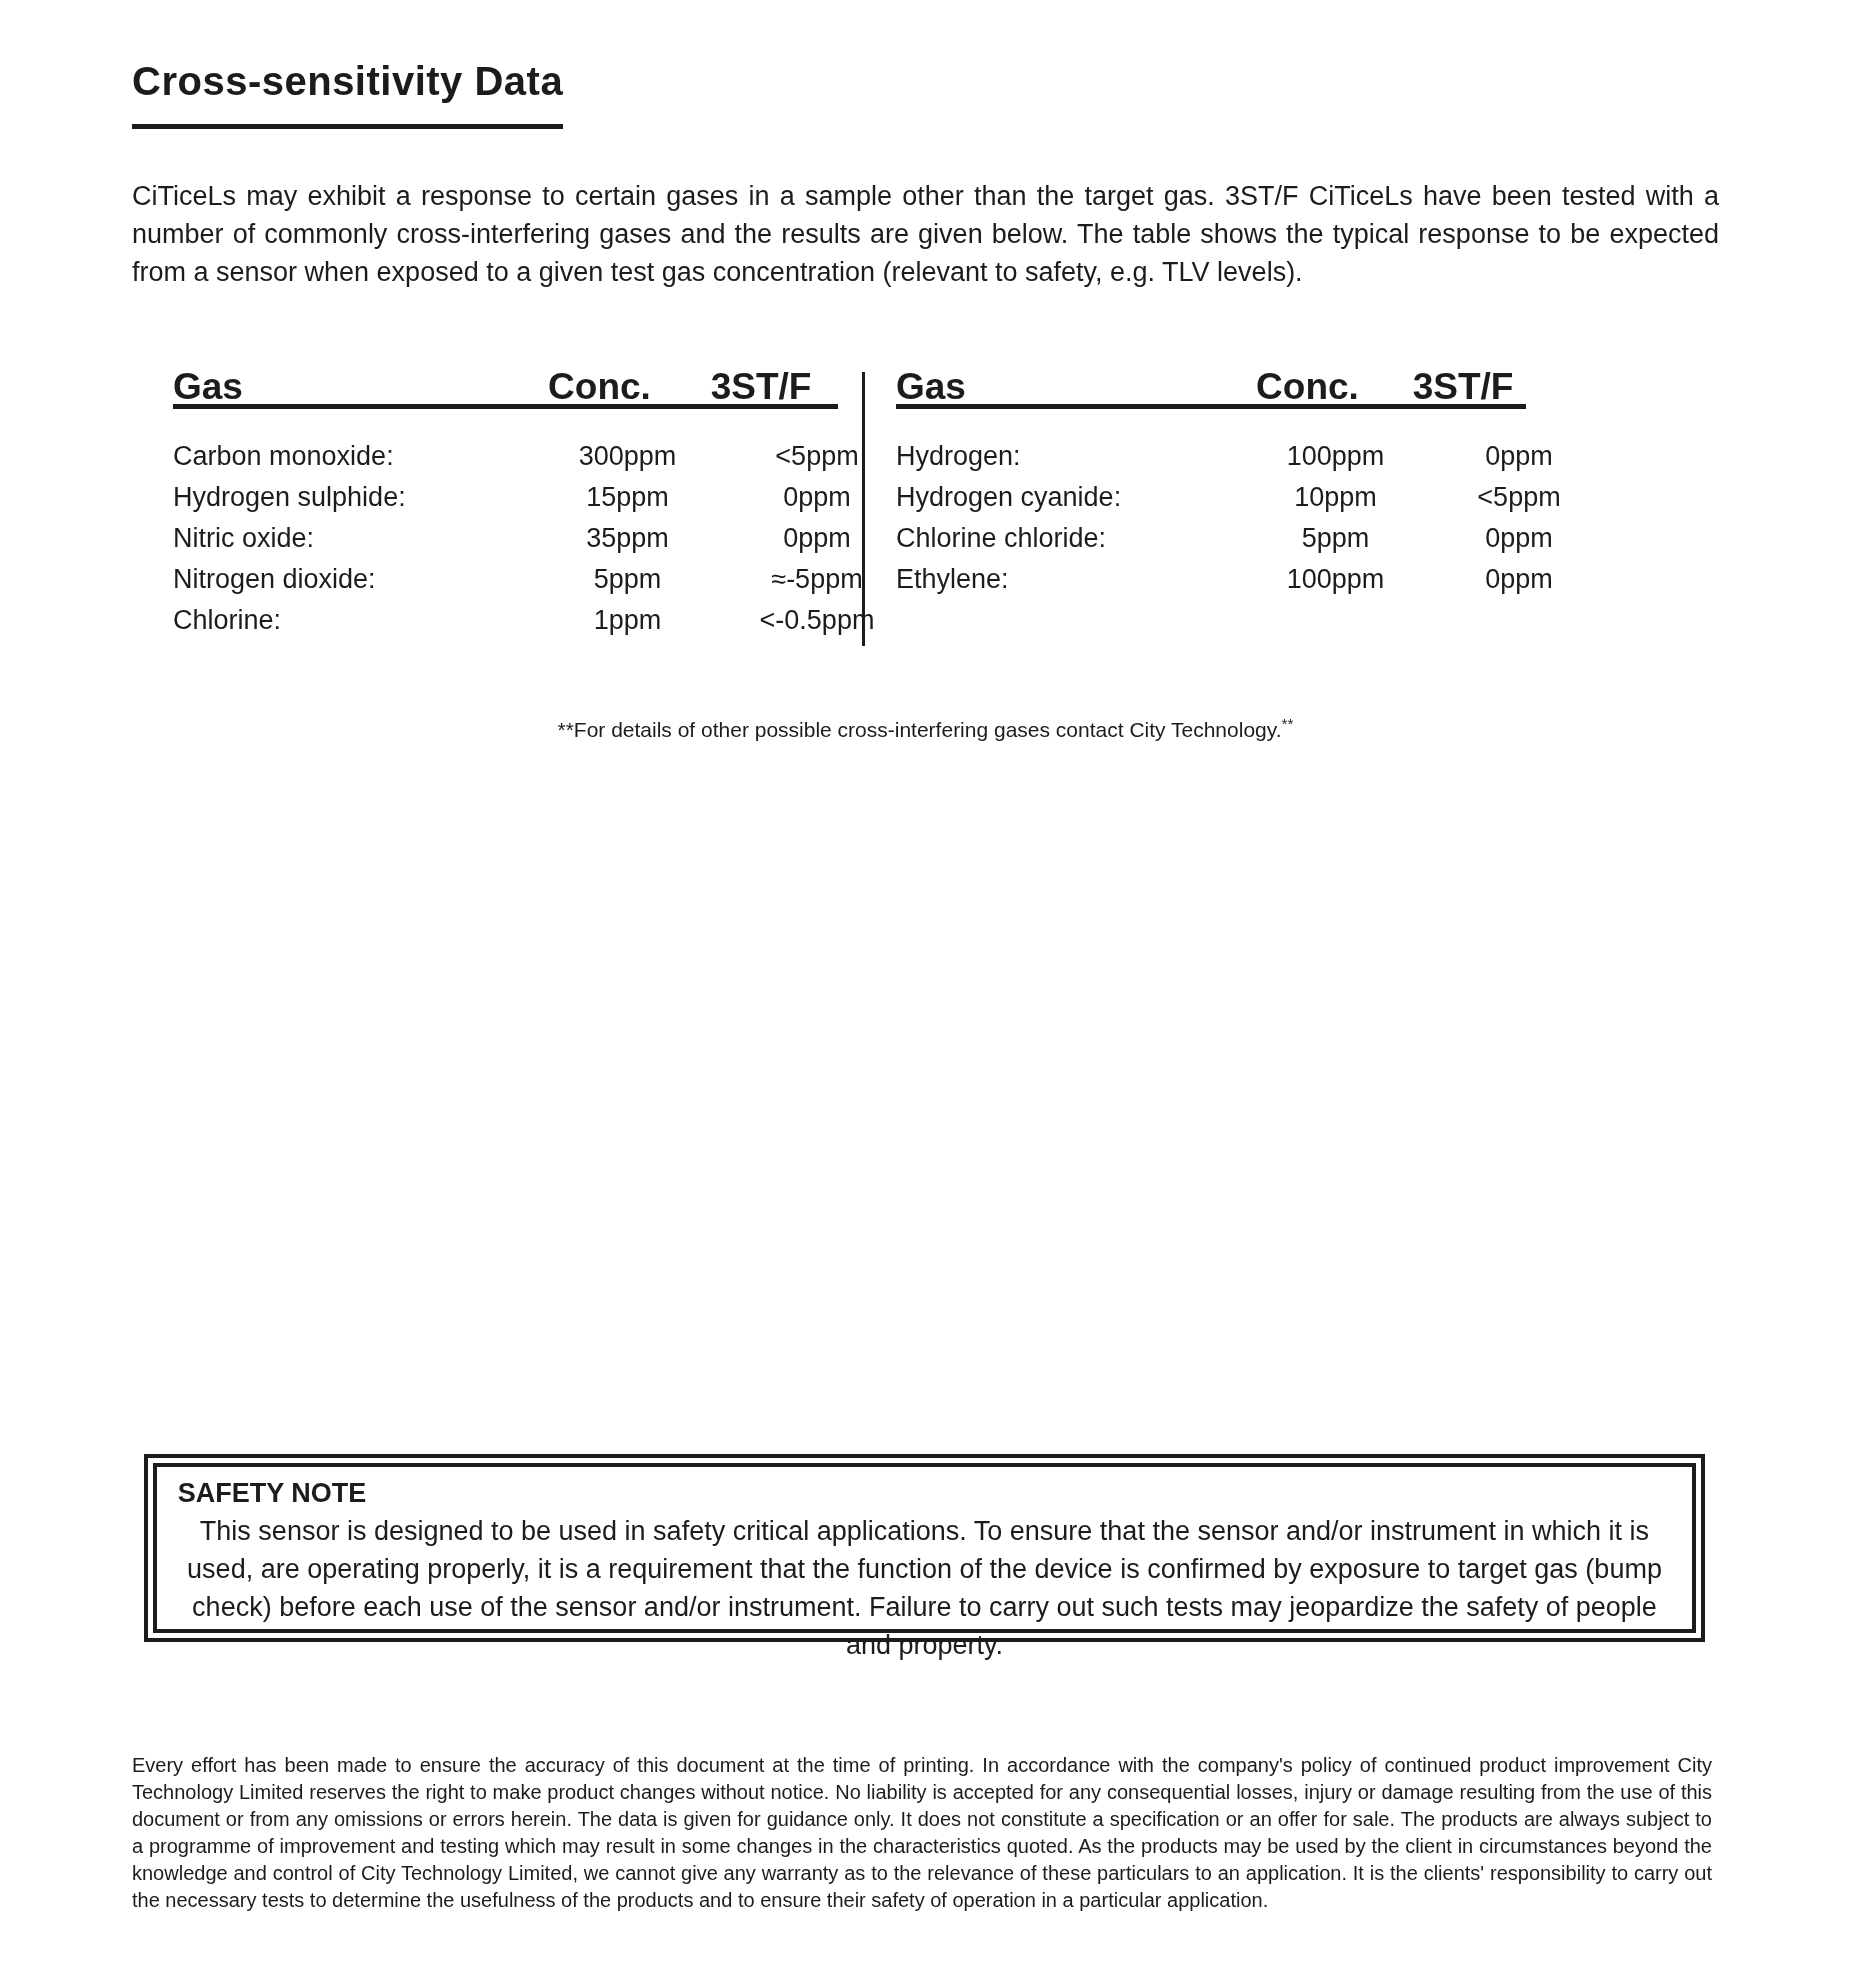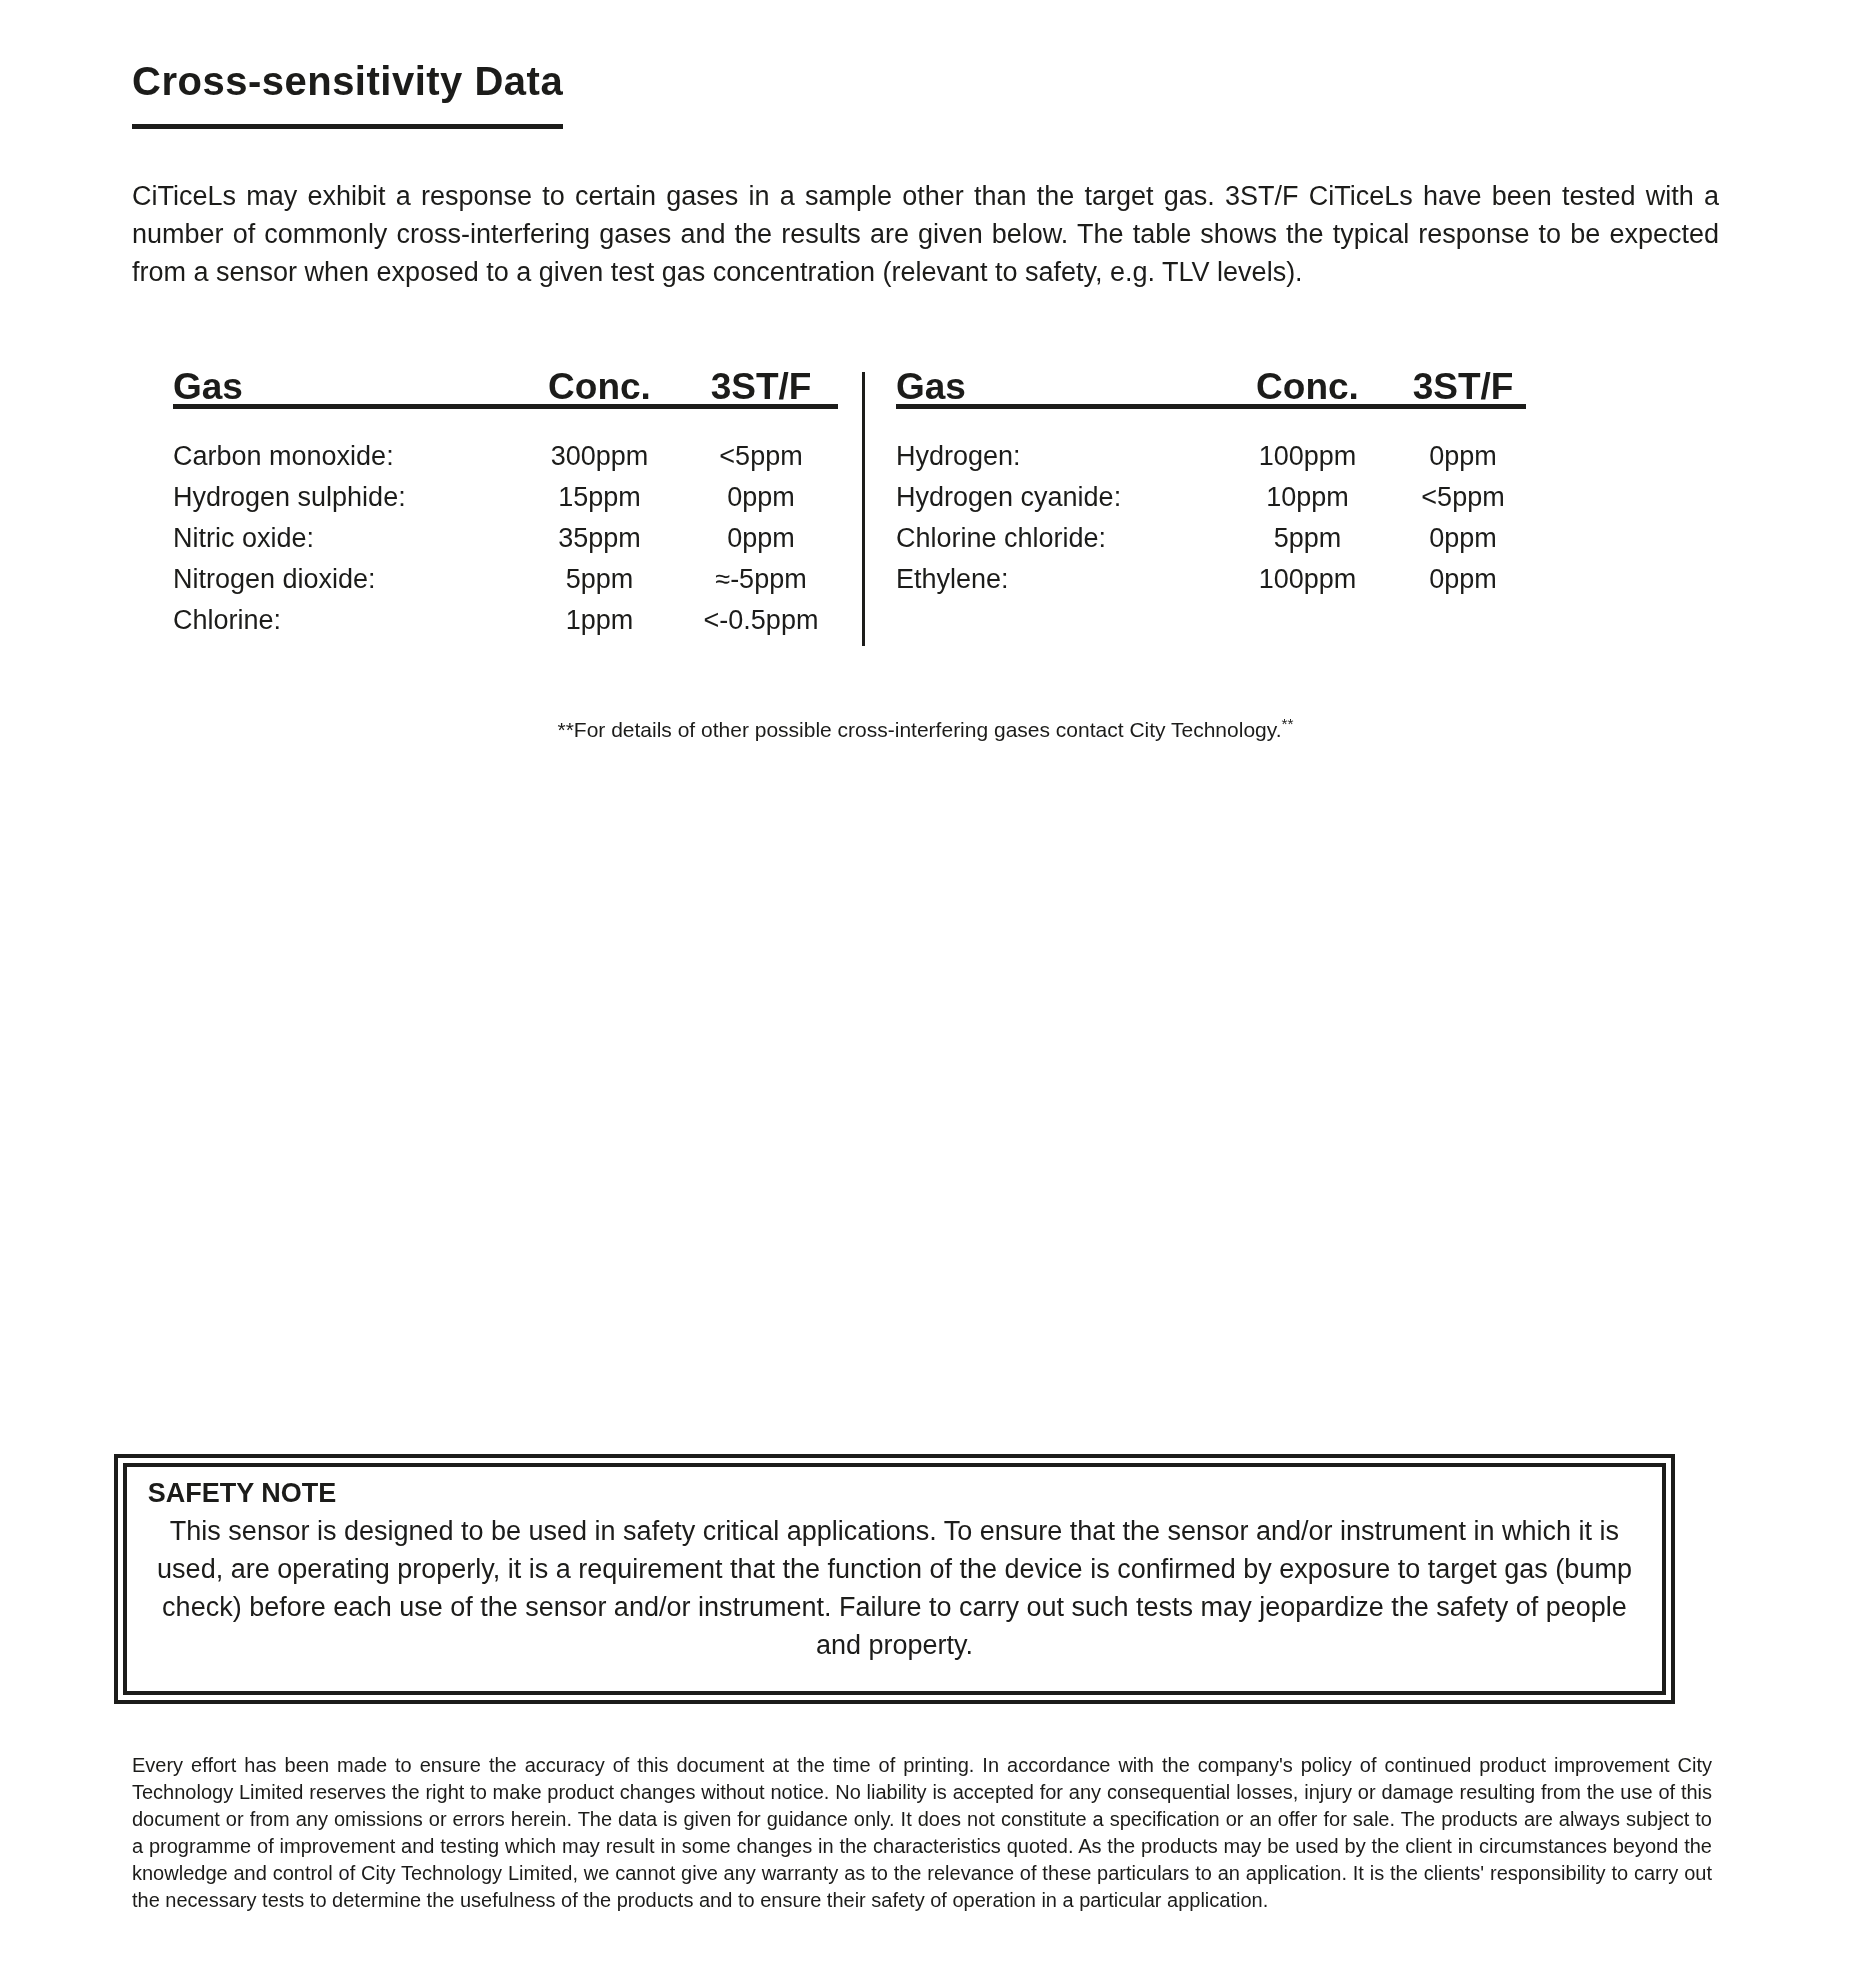--- a/index.html
+++ b/index.html
@@ -41,21 +41,21 @@
   .thead {
     display: grid;
     font-weight: bold; font-size: 37px; line-height: 29px;
     border-bottom: 5.1px solid #1c1c1a;
     padding-bottom: 2.8px;
   }
   .gas-table.left  .thead, .gas-table.left  .trow { grid-template-columns: 342px 169px 154px; }
   .gas-table.right .thead, .gas-table.right .trow { grid-template-columns: 318px 187px 124px; }
 
   .tbody { margin-top: 27px; }
-  .trow { display: grid; font-size: 27px; line-height: 41px; }
+  .trow { display: grid; font-size: 27px; line-height: 41px; gap: 28px; }
 
   .col-gas  { text-align: left; }
   .col-conc { text-align: center; }
   .col-resp { text-align: center; }
 
   .table-divider {
     position: absolute; left: 862px; top: 372px;
     width: 2.8px; height: 274px;
     background: #1c1c1a;
   }
@@ -63,22 +63,22 @@
   
   .footnote {
     position: absolute; left: 132px; top: 697px; width: 1587px;
     text-align: center;
     font-size: 21px; line-height: 24px;
   }
   .footnote sup { font-size: 15.4px; vertical-align: super; line-height: 0; }
 
   
   .safety-outer {
-    position: absolute; left: 114px; top: 1454px;
-    width: 1561px; height: 250px;
+    position: absolute; left: 144px; top: 1454px;
+    width: 1561px; height: 188px;
     border: 4.7px solid #1c1c1a;
     box-sizing: border-box;
   }
   .safety-inner {
     position: absolute; left: 5.1px; top: 5.1px; right: 5.1px; bottom: 5.1px;
     border: 4.2px solid #1c1c1a;
     box-sizing: border-box;
     padding: 6.6px 20.6px 0 20.6px;
   }
   .safety-title { font-size: 27px; font-weight: bold; line-height: 38px; }

